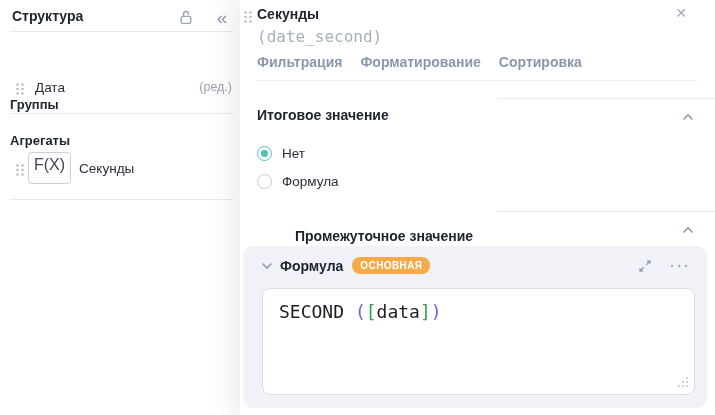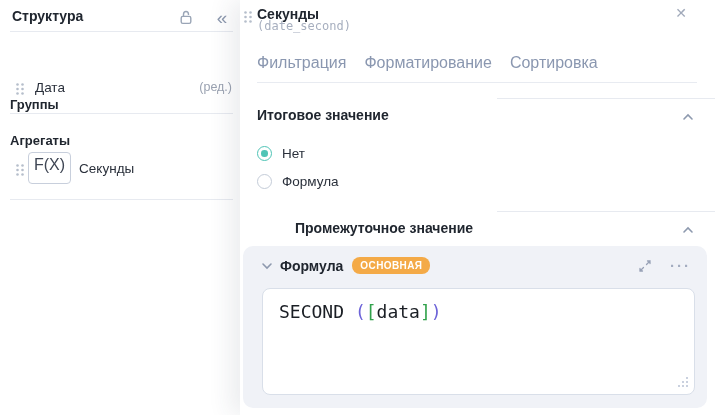--- a/index.html
+++ b/index.html
@@ -26,31 +26,31 @@
   .drag { display:inline-block; width:8px; height:12px; margin-left:16px; flex:none; }
   .lp-row .label { margin-left:11px; font-size:13.5px; color:#2a303b; }
   .meta { position:absolute; right:8px; font-size:12.5px; color:#9aa2b1; }
   .fx-badge { margin-left:4px; font-size:16px; color:#3f4654; border:1px solid #c8cfdc; border-radius:4px; padding:2px 5px 9px; background:#fff; line-height:1.2; }
   .fx-badge + .label { margin-left:8px; }
 
   
   .dialog { position:absolute; left:240px; top:0; width:475px; height:415px; background:#fff; box-shadow:-10px 0 22px rgba(44,56,82,.09); }
   .dlg-drag { position:absolute; left:4px; top:9px; }
   .dlg-title { position:absolute; left:17px; top:6px; font-size:14px; font-weight:bold; color:#20262f; }
-  .dlg-sub { position:absolute; left:17px; top:19px; font-family:"DejaVu Sans Mono",monospace; font-size:12px; color:#a7afbf; }
+  .dlg-sub { position:absolute; left:17px; top:27px; font-family:"DejaVu Sans Mono",monospace; font-size:16px; color:#a7afbf; }
   .close-x { position:absolute; right:28px; top:5px; font-size:14px; color:#a0a9ba; cursor:pointer; }
 
   .tabs { position:absolute; left:17px; top:54px; width:440px; display:flex; gap:18px; border-bottom:1px solid #e8ebf1; }
-  .tab { font-size:16px; font-weight:normal; color:#8a97b0; padding-bottom:10px; cursor:pointer; }
+  .tab { font-size:14px; font-weight:bold; color:#8a97b0; padding-bottom:10px; cursor:pointer; }
   .tab.active { color:#2b303b; border-bottom:3px solid #3a404d; margin-bottom:-2px; }
 
   .sec-divider { left:257px; width:440px; }
   .sd1 { top:98px; } .sd2 { top:211px; }
   .sec-head { position:absolute; left:17px; font-size:14px; font-weight:bold; color:#20262f; }
-  .h-total { top:107px; } .h-inter { top:220px;padding-left:38px; }
+  .h-total { top:107px; } .h-inter { top:228px;padding-left:38px; }
   .collapse { position:absolute; right:20px; width:14px; height:14px; cursor:pointer; }
   .c1 { top:110px; } .c2 { top:223px; }
 
   .radio-row { position:absolute; left:17px; display:flex; align-items:center; gap:10px; cursor:pointer; }
   .rr1 { top:146px; } .rr2 { top:174px; }
   .radio { width:15px; height:15px; border-radius:50%; border:1.6px solid #c4ccd8; background:#fff; position:relative; flex:none; }
   .radio.active { border-color:#4fc4b6; }
   .radio.active::after { content:""; position:absolute; left:3px; top:3px; width:6.5px; height:6.5px; border-radius:50%; background:#4fc4b6; }
   .radio-label { font-size:13.5px; color:#2a303b; }
 

